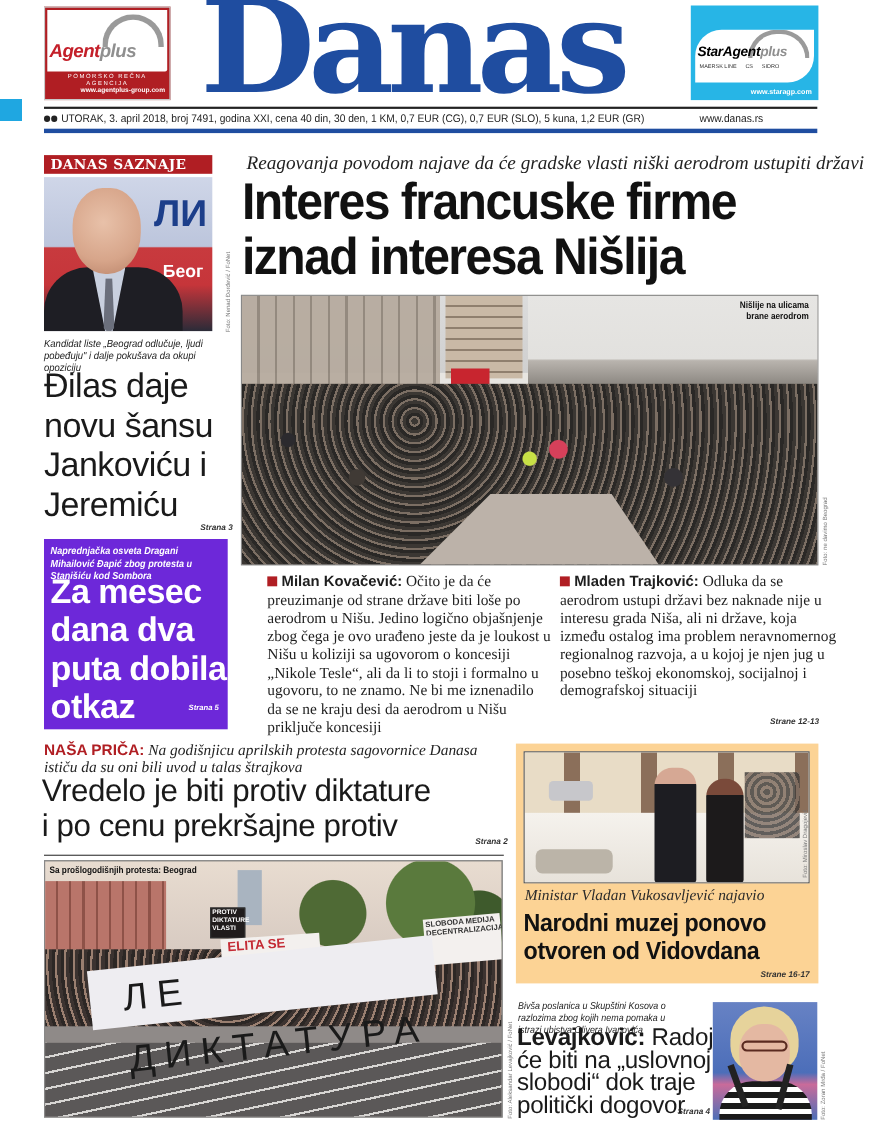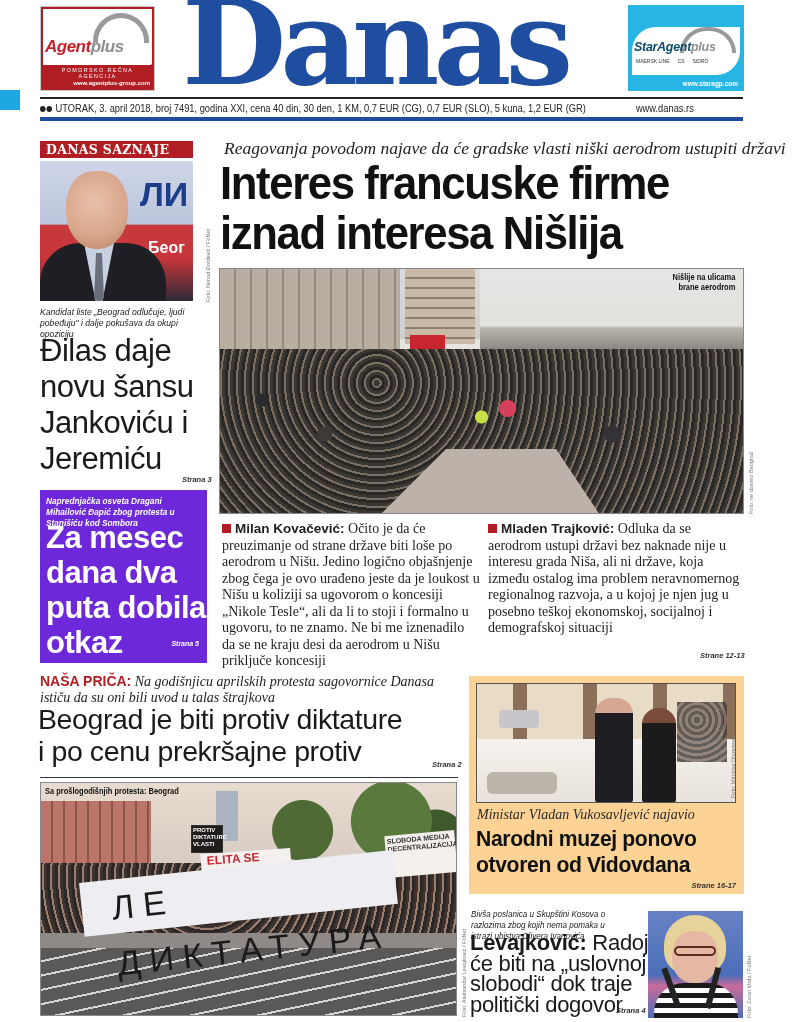--- a/index.html
+++ b/index.html
@@ -17,21 +17,21 @@
   .ad-left .brand .b2 { color: #8f8f8f; }
   .ad-left .sub { position: absolute; left: 2px; top: 60px; width: 109px; font-size: 5.4px; letter-spacing: 1.4px; color: #ffffff; text-align: center; }
   .ad-left .url { position: absolute; right: 4px; bottom: 4px; font-size: 6px; color: #ffffff; font-weight: bold; }
 
   .logo { left: 182px; top: -12px; width: 440px; height: 110px; font-family: "DejaVu Serif", "Liberation Serif", serif; font-weight: bold; font-size: 118px; color: #1f4da0; letter-spacing: -6px; line-height: 110px; transform: scaleX(1.02); transform-origin: left top; }
 
   .ad-right { left: 628px; top: 5px; width: 116px; height: 86px; background: #27b5e6; overflow: hidden; }
   .ad-right .white-card { position: absolute; left: 4px; top: 22px; width: 108px; height: 48px; background: #ffffff; border-radius: 24px 0 24px 0; }
   .ad-right .arc { position: absolute; left: 52px; top: 22px; width: 56px; height: 26px; border: 4px solid #9a9a9a; border-bottom: none; border-radius: 40px 40px 0 0; }
   .ad-right .brand { position: absolute; left: 6px; top: 35px; font-weight: bold; font-style: italic; font-size: 12.5px; letter-spacing: -0.3px; }
-  .ad-right .brand .b1 { color: #0c4a6e; }
+  .ad-right .brand .b1 { color: #000000; }
   .ad-right .brand .b2 { color: #8f8f8f; }
   .ad-right .partners { position: absolute; left: 8px; top: 53px; font-size: 5px; color: #333; display: flex; gap: 8px; }
   .ad-right .url { position: absolute; right: 6px; bottom: 4px; font-size: 6.5px; color: #ffffff; font-weight: bold; }
 
   .blue-square { left: 0; top: 90px; width: 20px; height: 20px; background: #1fa7e1; }
 
   .info-rule-top { left: 40px; top: 97px; width: 703px; height: 2px; background: #222; }
   .info-line { left: 40px; top: 100px; width: 703px; height: 16px; font-family: "Liberation Sans", sans-serif; font-size: 10px; color: #222; display: flex; justify-content: space-between; align-items: center; transform: scaleX(0.93); transform-origin: left center; white-space: nowrap; }
   .info-line .left .dot { display: inline-block; width: 6px; height: 6px; background: #222; border-radius: 50%; margin-right: 1px; vertical-align: 0px; }
   .info-line .site { font-size: 10px; }
@@ -74,21 +74,21 @@
       radial-gradient(circle at 20% 50%, #403a35 0 7px, transparent 8px),
       radial-gradient(circle at 55% 35%, #d6405a 0 8px, transparent 9px),
       radial-gradient(circle at 50% 40%, #c8e046 0 6px, transparent 7px),
       radial-gradient(circle at 75% 50%, #343236 0 8px, transparent 9px),
       repeating-radial-gradient(circle at 30% 20%, #3b3733 0 3px, #7b6e63 3px 5px, #2a2826 5px 8px),
       linear-gradient(180deg, #4a4440, #2f2c2a); }
   .photo-nis .plaza { position: absolute; left: 160px; top: 180px; width: 220px; height: 66px; background: #bcb2a9; clip-path: polygon(30% 0, 80% 0, 100% 100%, 0 100%); }
   .photo-nis .caption { position: absolute; right: 8px; top: 3px; text-align: right; font-size: 8.5px; font-weight: bold; color: #111; line-height: 10px; transform: scaleX(0.88); transform-origin: right top; }
   .credit-nis { left: 748px; top: 470px; height: 44px; }
 
-  .quote-col { font-family: "Liberation Serif", serif; font-size: 14px; line-height: 16.5px; color: #1e1e1e; }
+  .quote-col { font-family: "Liberation Serif", serif; font-size: 14px; line-height: 16.5px; color: #1e1e1e; margin-left: 21px; }
   .quote-col .who { font-family: "Liberation Sans", sans-serif; font-weight: bold; font-size: 13.5px; }
   .quote-col .sq { display: inline-block; width: 9px; height: 9px; background: #b01e23; margin-right: 4px; vertical-align: 0px; }
   .quote-a { left: 222px; top: 521px; width: 258px; }
   .quote-b { left: 488px; top: 521px; width: 260px; }
   .quote-b p + p { margin-top: 0; }
   .lead-ref { left: 700px; top: 651px; }
 
   
   .nasa-kicker { left: 40px; top: 673px; width: 420px; font-family: "Liberation Serif", serif; font-style: italic; font-size: 14px; line-height: 16px; color: #222; }
   .nasa-kicker .tag { font-family: "Liberation Sans", sans-serif; font-style: normal; font-weight: bold; color: #b01e23; font-size: 14px; }
@@ -220,21 +220,21 @@
 <div class="abs quote-col quote-b">
   <p><span class="sq"></span><span class="who">Mladen Trajković:</span> <span>Odluka da se aerodrom ustupi državi bez naknade nije u interesu grada Niša, ali ni države, koja između ostalog ima problem neravnomernog regionalnog razvoja, a u kojoj je njen jug u posebno teškoj ekonomskoj, socijalnoj i demografskoj situaciji</span></p>
 </div>
 <div class="abs page-ref lead-ref">Strane 12-13</div>
 
 <div class="abs nasa-kicker">
   <span class="tag">NAŠA PRIČA:</span>
   <span>Na godišnjicu aprilskih protesta sagovornice Danasa ističu da su oni bili uvod u talas štrajkova</span>
 </div>
 <div class="abs nasa-head">
-  <div>Beograd je biti protiv diktature</div>
+  <div>Vredelo je biti protiv diktature</div>
   <div>i po cenu prekršajne protiv</div>
 </div>
 <div class="abs page-ref nasa-ref">Strana 2</div>
 <div class="abs nasa-rule"></div>
 
 <div class="abs photo-bg">
   <div class="sky"></div>
   <div class="bld-l"></div>
   <div class="tower"></div>
   <div class="trees"></div>

